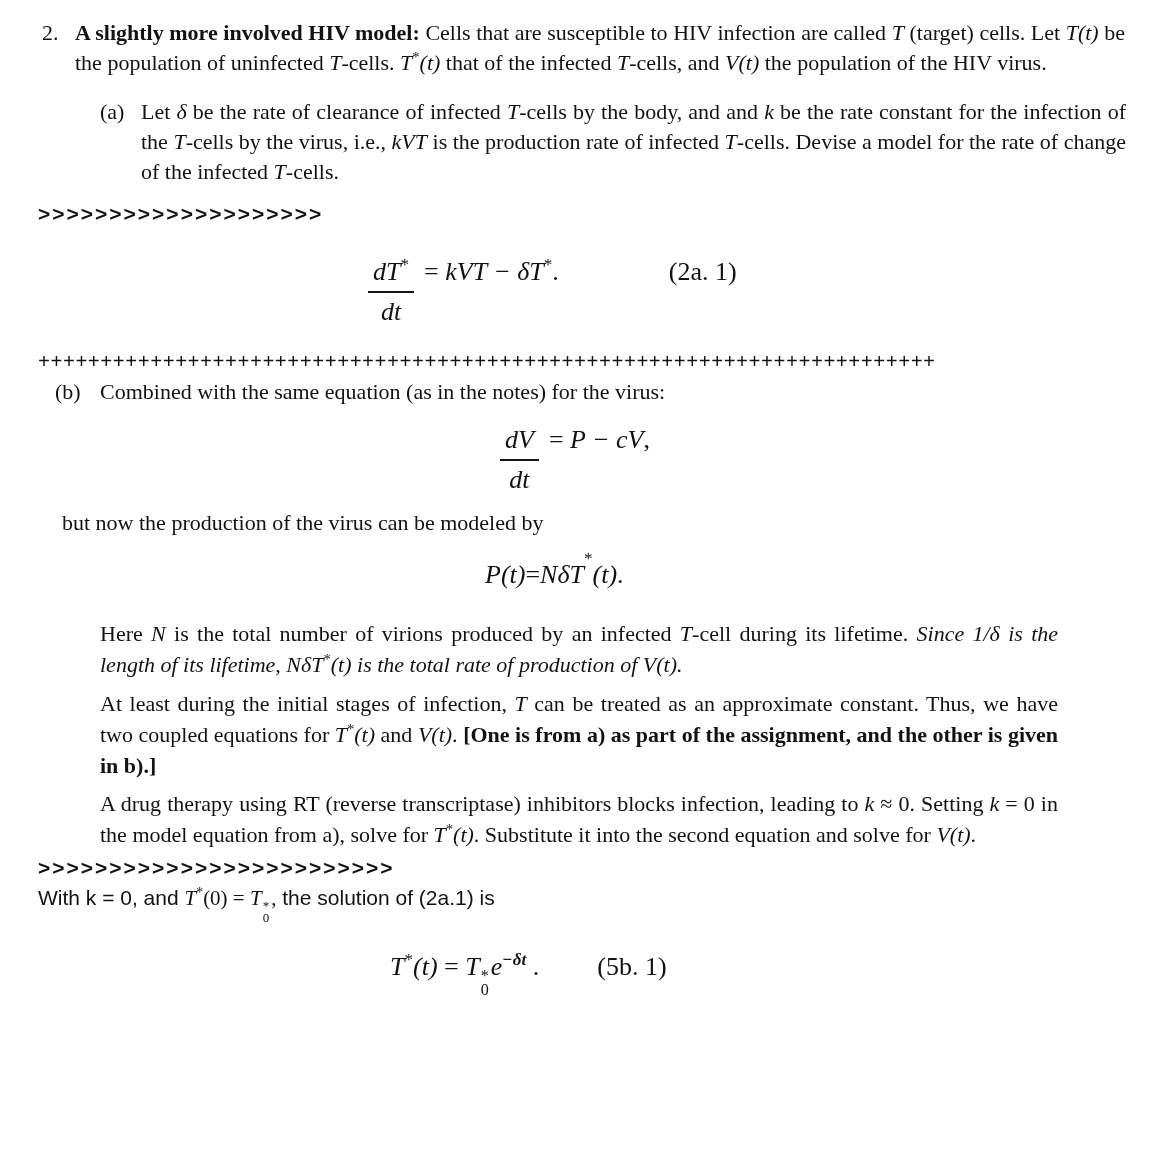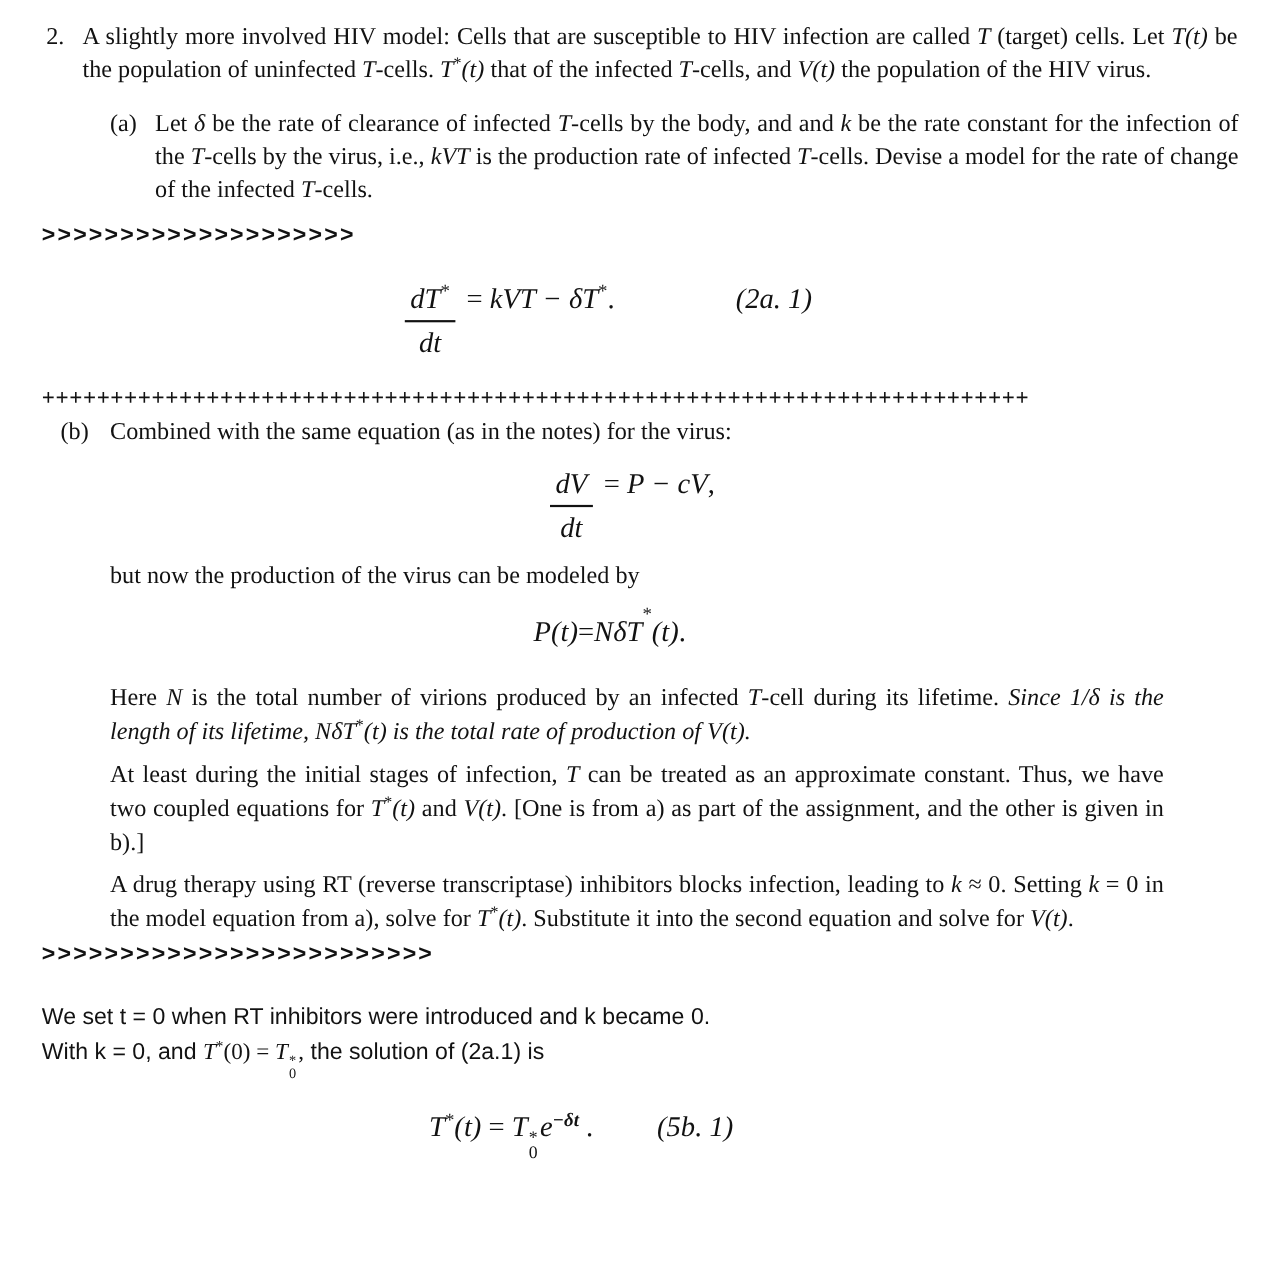--- a/index.html
+++ b/index.html
@@ -52,24 +52,24 @@
 
   
   .equation {
     font-family: "Liberation Serif", serif;
     font-size: 26px; line-height: 32px;
     display: flex; align-items: flex-start;
   }
   .frac { display: inline-flex; flex-direction: column; align-items: center; margin-right: 10px; }
   .frac .num { padding: 0 5px 3px; border-bottom: 2px solid #121212; }
   .frac .den { padding-top: 3px; }
-  .eq-label { font-style: italic; }
+  .eq-label { }
 
   
-  .seg.b   { font-weight: 400; }
+  .seg.b   { font-weight: 700; }
   .seg.i   { font-style: italic; }
   .seg.m   { font-family: "Liberation Serif", serif; font-style: italic; }
   .seg.r   { font-family: "Liberation Serif", serif; font-style: normal; }
   .seg.sup  { font-family: "Liberation Serif", serif; vertical-align: super; font-size: 0.66em; line-height: 0; }
   .seg.supi { font-family: "Liberation Serif", serif; font-style: italic; vertical-align: super; font-size: 0.66em; line-height: 0; font-weight: bold; }
   .seg.stack {
     display: inline-flex; flex-direction: column; align-items: flex-start;
     font-family: "Liberation Serif", serif; font-size: 0.62em; line-height: 0.85;
     vertical-align: -0.42em; margin-left: 1px; margin-right: 2px;
   }
@@ -109,40 +109,39 @@
   </div>
 
   <div class="equation" style="margin-top:17px; margin-left:462px;">
     <span class="frac">
       <span class="num"><span class="seg m">dV</span></span>
       <span class="den"><span class="seg m">dt</span></span>
     </span>
     <span><span class="seg r">= </span><span class="seg m">P − cV</span><span class="seg r">,</span></span>
   </div>
 
-  <p class="serif" style="margin-top:12px; margin-left:62px;">but now the production of the virus can be modeled by</p>
+  <p class="serif" style="margin-top:12px; margin-left:24px;">but now the production of the virus can be modeled by</p>
 
   <div class="equation" style="margin-top:21px; margin-left:447px;">
       <span class="seg m">P(t)</span>
       <span class="seg r"> = </span>
       <span class="seg m">NδT</span>
       <span class="seg sup">*</span>
       <span class="seg m">(t)</span>
       <span class="seg r">.</span>
     </div>
 
   <p class="serif justify body-para" style="margin-top:27px; line-height:31px;"><span class="seg">Here </span><span class="seg m">N</span><span class="seg"> is the total number of virions produced by an infected </span><span class="seg m">T</span><span class="seg">-cell during its lifetime. </span><span class="seg i">Since 1/δ is the length of its lifetime, NδT</span><span class="seg sup">*</span><span class="seg i">(t) is the total rate of production of V(t).</span></p>
 
   <p class="serif justify body-para" style="margin-top:8px; line-height:31px;"><span class="seg">At least during the initial stages of infection, </span><span class="seg m">T</span><span class="seg"> can be treated as an approximate constant. Thus, we have two coupled equations for </span><span class="seg m">T</span><span class="seg sup">*</span><span class="seg m">(t)</span><span class="seg"> and </span><span class="seg m">V(t)</span><span class="seg">. </span><span class="seg b">[One is from a) as part of the assignment, and the other is given in b).]</span></p>
 
   <p class="serif justify body-para" style="margin-top:7px; line-height:31px;"><span class="seg">A drug therapy using RT (reverse transcriptase) inhibitors blocks infection, leading to </span><span class="seg m">k</span><span class="seg"> ≈ 0. Setting </span><span class="seg m">k</span><span class="seg"> = 0 in the model equation from a), solve for </span><span class="seg m">T</span><span class="seg sup">*</span><span class="seg m">(t)</span><span class="seg">.  Substitute it into the second equation and solve for </span><span class="seg m">V(t)</span><span class="seg">.</span></p>
 
   <div class="sep-arrows" style="margin-top:5px;">&gt;&gt;&gt;&gt;&gt;&gt;&gt;&gt;&gt;&gt;&gt;&gt;&gt;&gt;&gt;&gt;&gt;&gt;&gt;&gt;&gt;&gt;&gt;&gt;&gt;</div>
 
-  <p class="sans" style="margin-top:30px;">We set t = 0 when RT inhibitors were introduced and k became 0.</p>
   <p class="sans" style="margin-top:2px; line-height:30px;"><span class="seg">With k = 0, and </span><span class="seg m">T</span><span class="seg sup">*</span><span class="seg r">(0) = </span><span class="seg m">T</span><span class="seg stack">
         <span>*</span>
         <span>0</span>
       </span><span class="seg r">,</span><span class="seg">  the solution of (2a.1) is</span></p>
 
   <div class="equation" style="margin-top:28px; margin-left:352px;">
     <span><span class="seg m">T</span><span class="seg sup">*</span><span class="seg m">(t)</span><span class="seg r"> = </span><span class="seg m">T</span><span class="seg stack">
           <span>*</span>
           <span>0</span>
         </span><span class="seg m">e</span><span class="seg supi">−δt</span><span class="seg r"> .</span></span>

